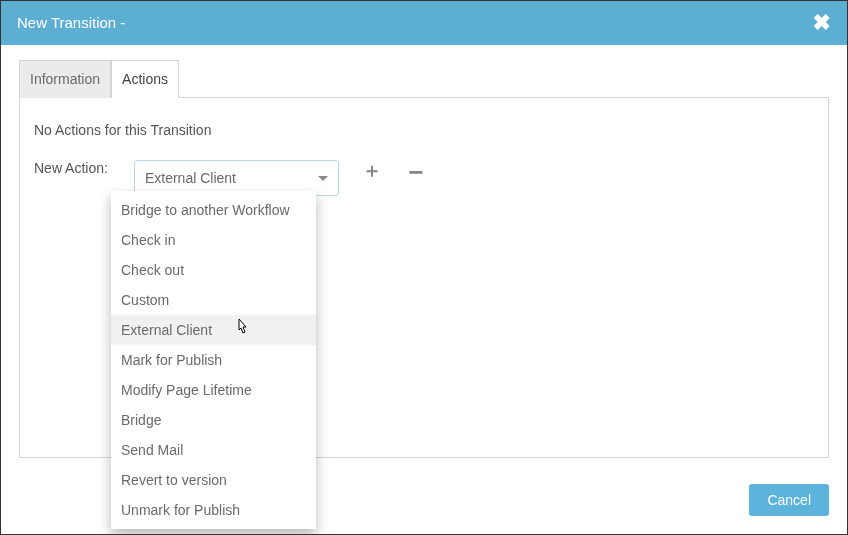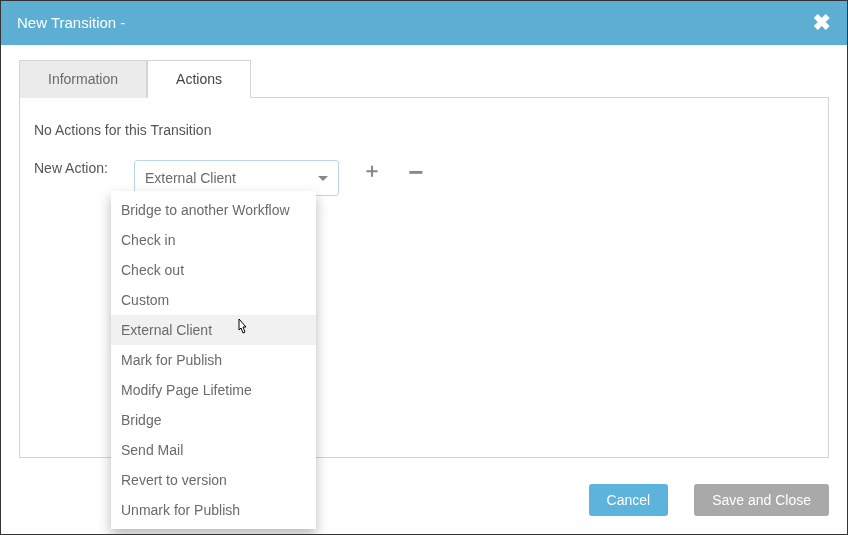--- a/index.html
+++ b/index.html
@@ -38,21 +38,21 @@
     line-height: 1;
   }
   .body {
     padding: 14px 18px 70px 18px;
   }
   .tabs {
     display: flex;
     border-bottom: 1px solid #d4d4d4;
   }
   .tab {
-    padding: 10px 28px;
+    padding: 10px 10px;
     border: 1px solid #d4d4d4;
     border-bottom: none;
     background: #ebebeb;
     color: #6a6a6a;
     cursor: pointer;
     margin-right: 0;
     position: relative;
     top: 1px;
   }
   .tab.active {
@@ -210,16 +210,15 @@
       <div class="dropdown-item">Bridge</div>
       <div class="dropdown-item">Send Mail</div>
       <div class="dropdown-item">Revert to version</div>
       <div class="dropdown-item">Unmark for Publish</div>
     </div>
 
   </div>
 
   <div class="footer">
     <button class="btn btn-cancel">Cancel</button>
-    <button class="btn btn-save">Save and Close</button>
   </div>
 
 </div>
 
 </body></html>

